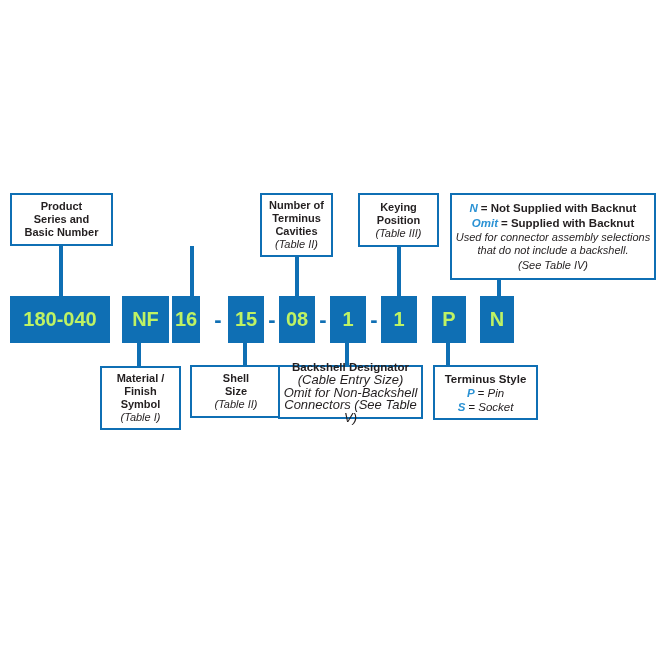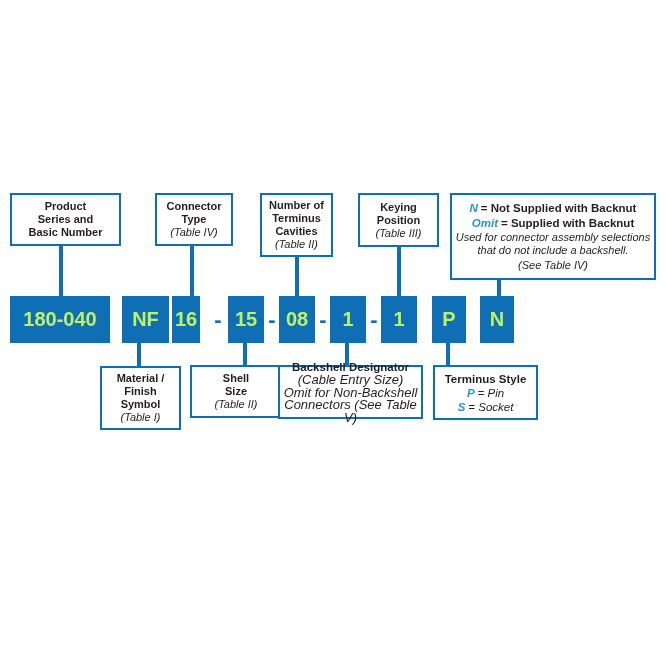--- a/index.html
+++ b/index.html
@@ -34,31 +34,26 @@
     color:var(--primary); font-weight:bold; font-size:22px;
     display:flex; align-items:center; justify-content:center;
   }
   .vline { position:absolute; width:4px; background:var(--primary); }
 </style>
 </head>
 <body>
 
 <div class="canvas">
 
-  <div class="callout" style="left:10px; top:193px; width:111px; height:53px;">
+  <div class="callout" style="left:10px; top:193px; width:103px; height:53px;">
     <span class="b">Product</span>
     <span class="b">Series and</span>
     <span class="b">Basic Number</span>
   </div>
 
-  <div class="callout" style="left:155px; top:193px; width:78px; height:53px;">
-    <span class="b">Connector</span>
-    <span class="b">Type</span>
-    <span class="i">(Table IV)</span>
-  </div>
 
   <div class="callout" style="left:260px; top:193px; width:73px; height:64px;">
     <span class="b">Number of</span>
     <span class="b">Terminus</span>
     <span class="b">Cavities</span>
     <span class="i">(Table II)</span>
   </div>
 
   <div class="callout" style="left:450px; top:193px; width:206px; height:87px;">
     <span class="rule">

